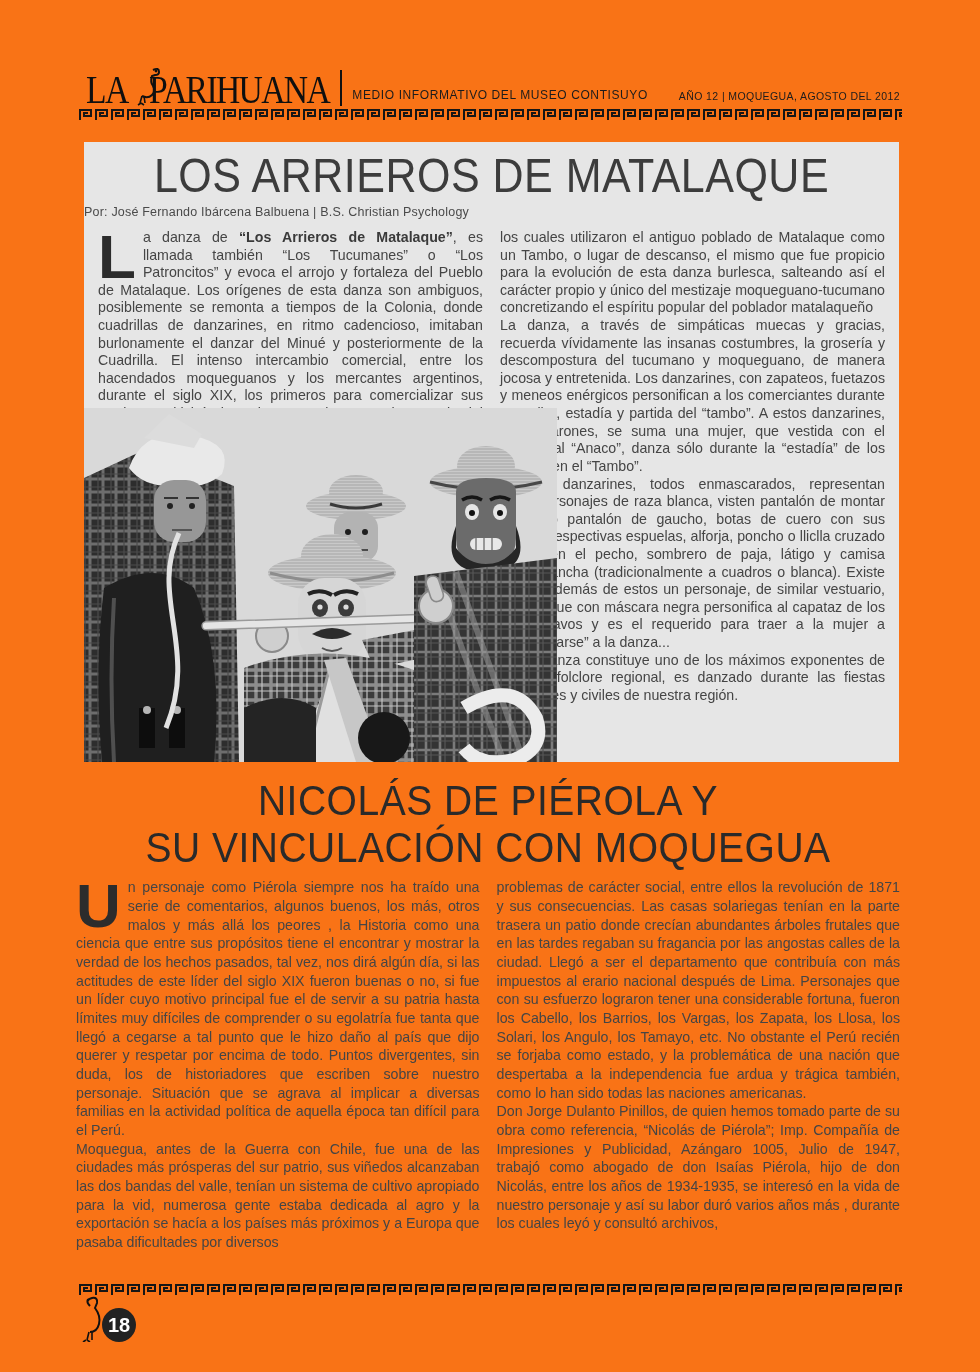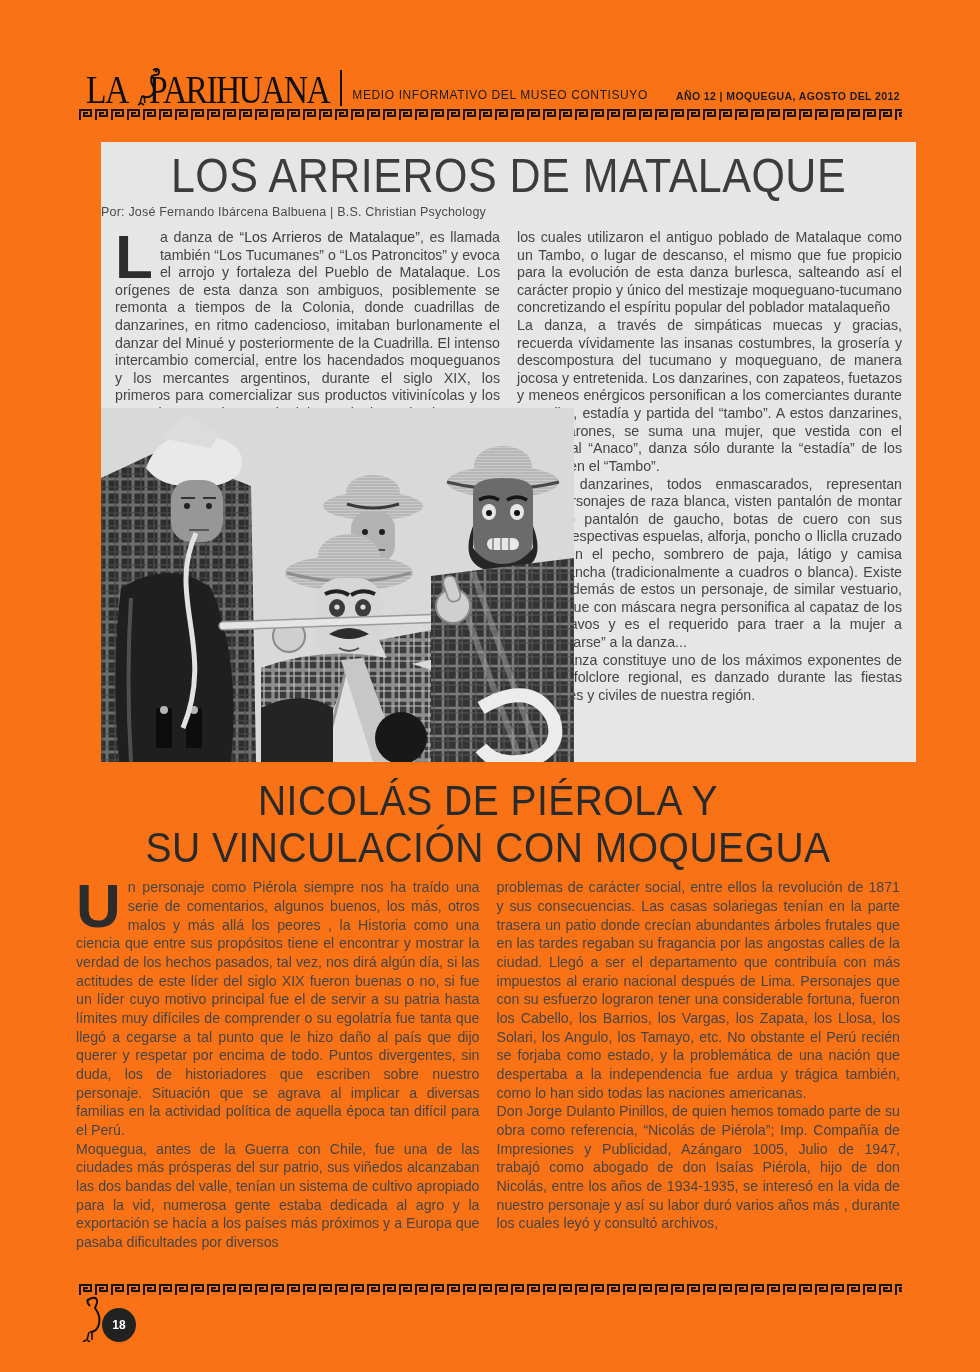--- a/index.html
+++ b/index.html
@@ -8,51 +8,51 @@
   
   .masthead{position:absolute;left:86px;right:80px;top:60px;height:46px;
             display:flex;align-items:flex-end;}
   .logo-row{display:flex;align-items:flex-end;}
   .logo-la,.logo-main{font-family:"Liberation Serif",serif;font-size:41px;line-height:.84;
             color:#0f0f0f;letter-spacing:-2px;transform:scaleX(.82);transform-origin:left bottom;}
   .logo-main{margin-left:-14px;}
   .logo-bird{width:30px;height:40px;margin:0 0 0 -4px;flex:0 0 auto;}
   .logo-sep{width:2px;height:36px;background:#111;margin:0 10px 0 -28px;}
   .tagline{font-size:12px;letter-spacing:.6px;color:#1c1c1c;padding-bottom:4px;white-space:nowrap;}
-  .edition{margin-left:auto;font-size:10.5px;letter-spacing:.4px;color:#1c1c1c;padding-bottom:4px;white-space:nowrap;font-weight:bold;}
+  .edition{margin-left:auto;font-size:10.5px;letter-spacing:.4px;color:#1c1c1c;padding-bottom:4px;white-space:nowrap;}
   
   .meander{position:absolute;left:78px;width:824px;height:13px;}
   .meander.top{top:108px;}
   .meander.bottom{top:1283px;}
   
-  .panel{position:absolute;left:101px;top:142px;width:815px;height:620px;background:#e6e6e6;}
+  .panel{position:absolute;left:84px;top:142px;width:815px;height:620px;background:#e6e6e6;}
   .a1-title{margin:10px 10px 0;text-align:center;font-size:43px;line-height:1;color:#3c3c3c;
             letter-spacing:.5px;transform:scaleY(1.12);transform-origin:center top;white-space:nowrap;}
   .a-byline{text-align:left;font-size:12.5px;color:#4a4a4a;margin-top:10px;letter-spacing:.2px;}
   .a1-cols{display:flex;gap:17px;padding:10px 14px 0;position:relative;}
   .a1-col{width:50%;text-align:justify;font-size:14.2px;line-height:1.24;color:#454545;}
   .a1-col p{margin:0;}
   .dropcap{float:left;font-weight:bold;font-size:62px;line-height:.78;padding:4px 7px 0 0;color:#2c2c2c;}
-  .b{font-weight:normal;color:#3a3a3a;}
+  .b{font-weight:bold;color:#3a3a3a;}
   .photo-wrap{position:absolute;left:0;bottom:0;width:473px;height:354px;}
   .wrap-shape{float:left;width:50px;height:196px;
       shape-outside:polygon(0px 0px,14px 0px,50px 52px,50px 100px,8px 176px,0px 196px);
       clip-path:polygon(0 0,0 0,0 0);}
   
   .a2{position:absolute;left:76px;top:778px;width:824px;}
   .a2-title{text-align:center;font-size:39px;line-height:1.08;color:#2a2a2a;letter-spacing:.5px;
             transform:scaleY(1.1);transform-origin:center top;}
   .a2-cols{display:flex;gap:17px;margin-top:16px;}
   .a2-col{width:50%;text-align:justify;font-size:14.2px;line-height:1.315;color:#454545;}
   .a2-col p{margin:0;}
   
   .footer-mark{position:absolute;left:80px;top:1296px;width:70px;height:58px;}
   .page-badge{position:absolute;left:22px;top:12px;width:34px;height:34px;border-radius:50%;
               background:#222;color:#fff;display:flex;align-items:center;justify-content:center;
-              font-size:12px;font-weight:bold;}
+              font-size:20px;font-weight:bold;}
   .footer-bird{position:absolute;left:0;top:0;width:34px;height:46px;}
 </style>
 </head>
 <body>
 
 <div class="page">
 
   <div class="masthead">
     <div class="logo-row">
       <span class="logo-la">LA</span>

